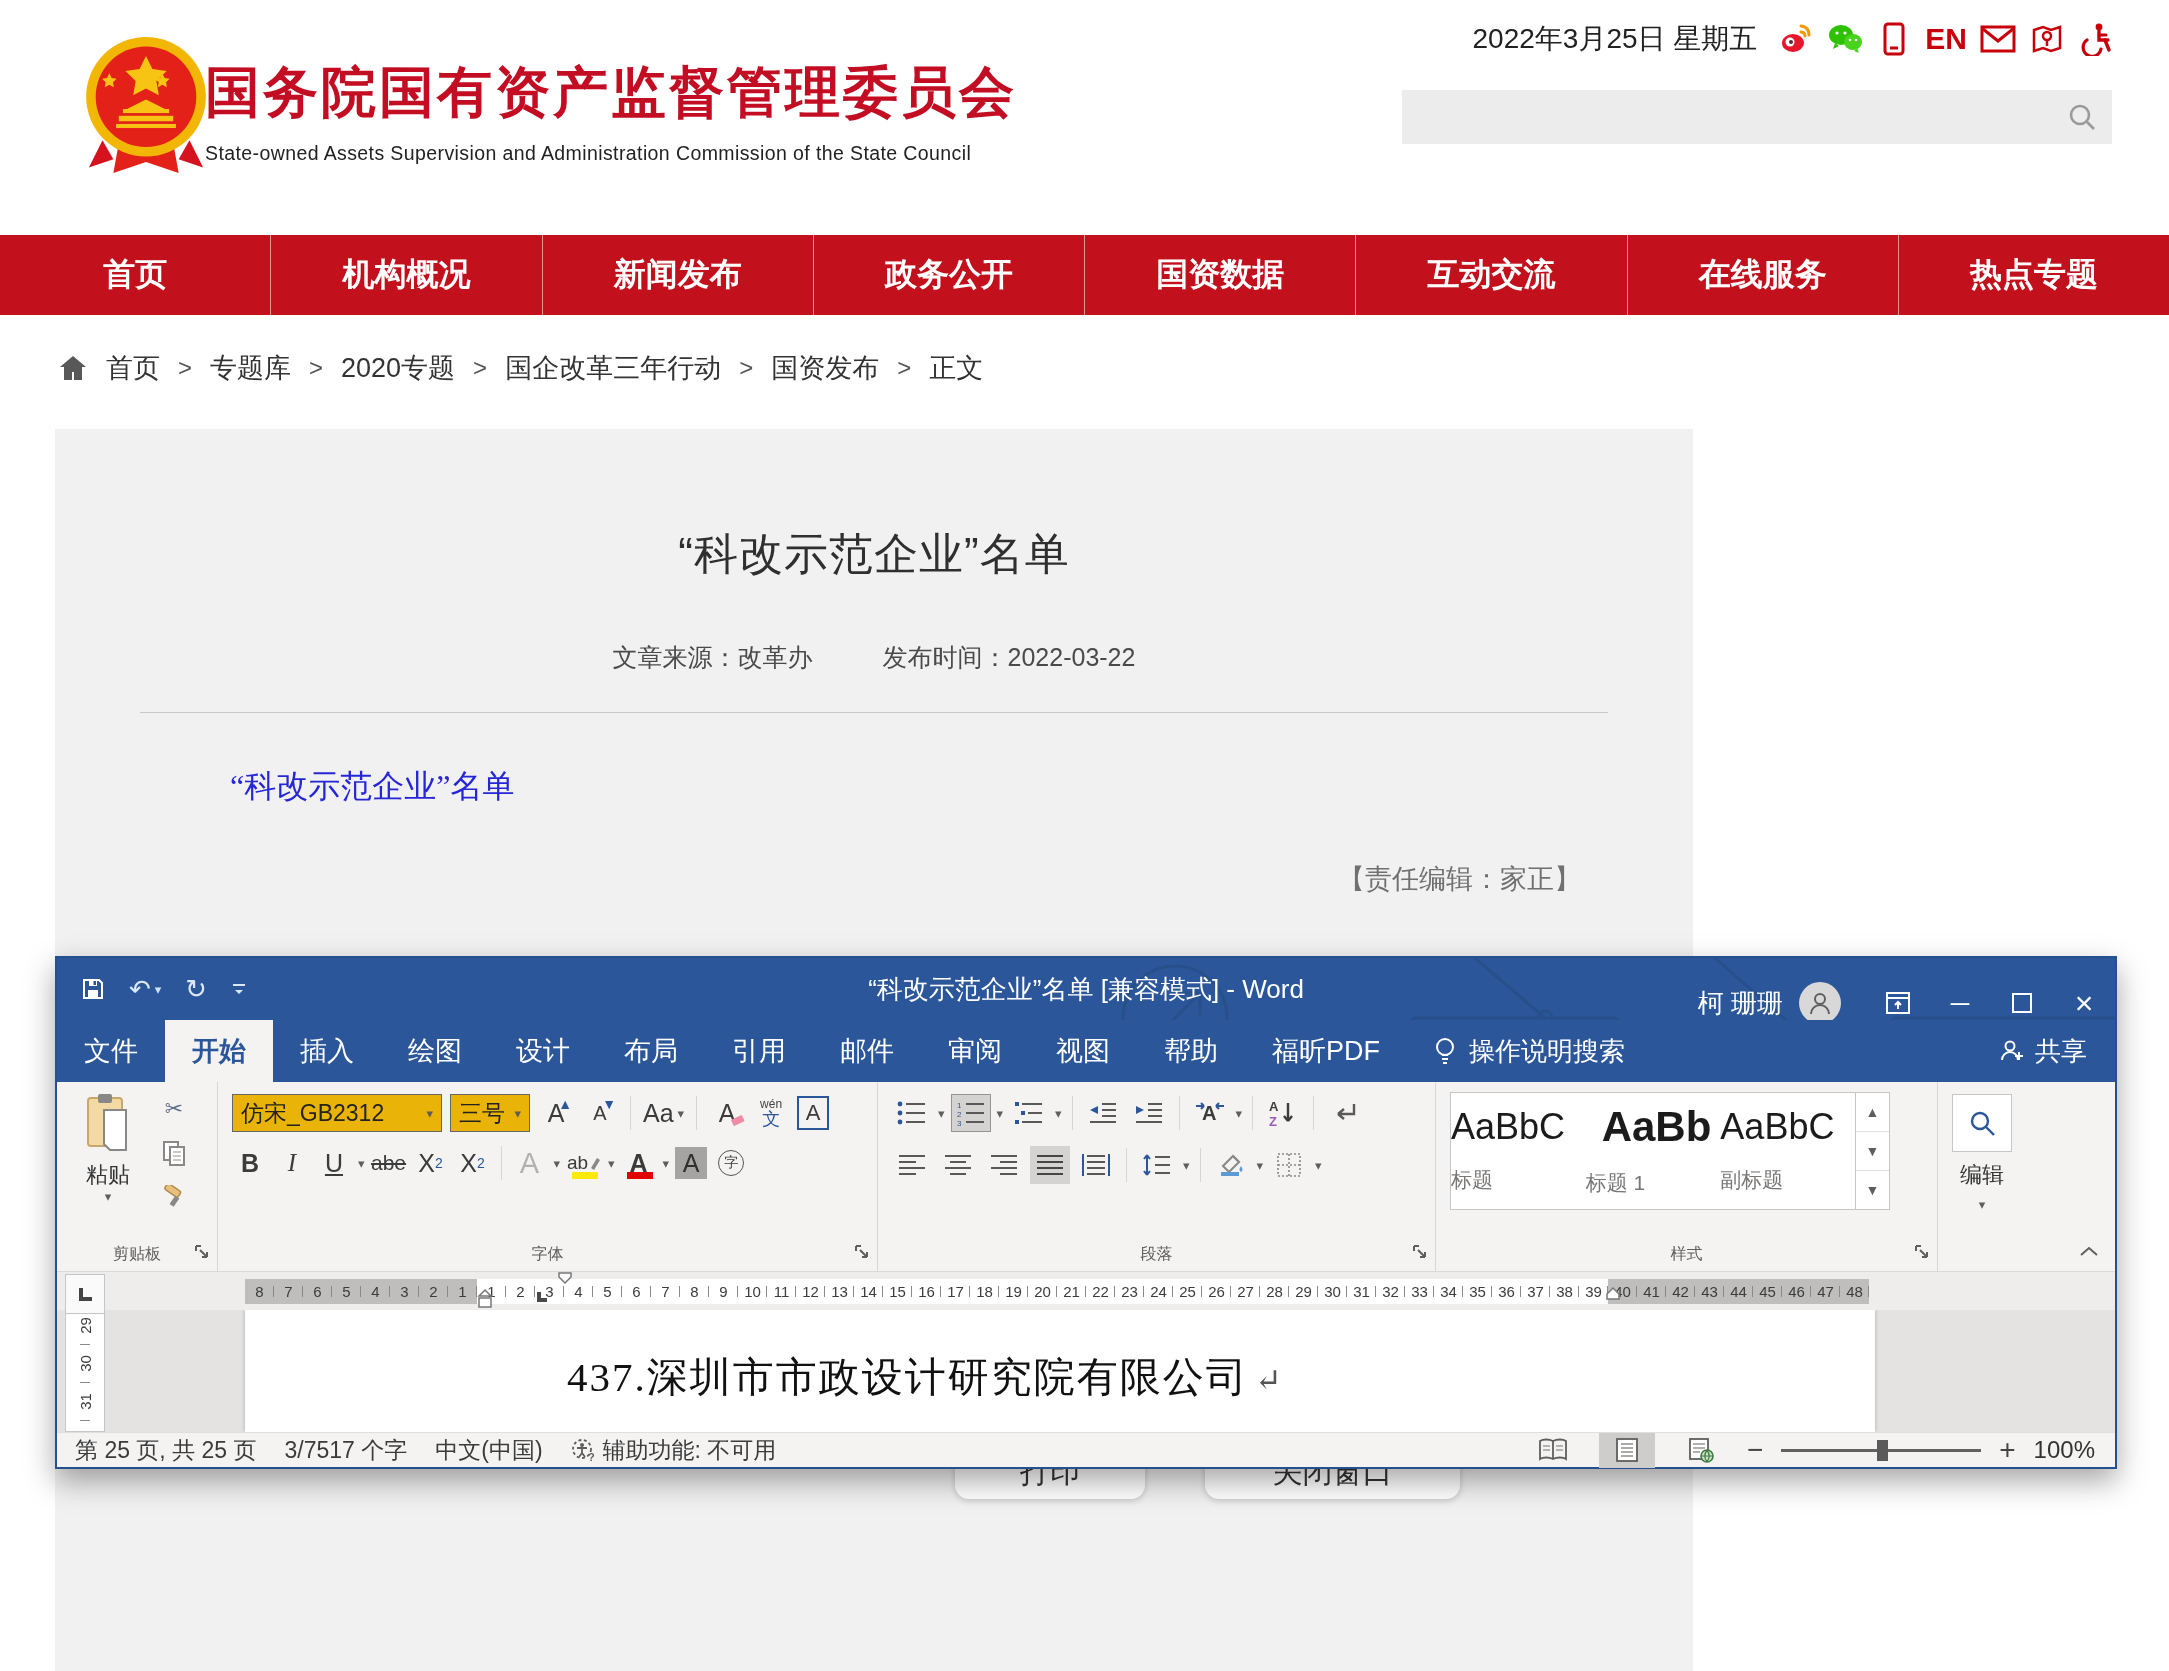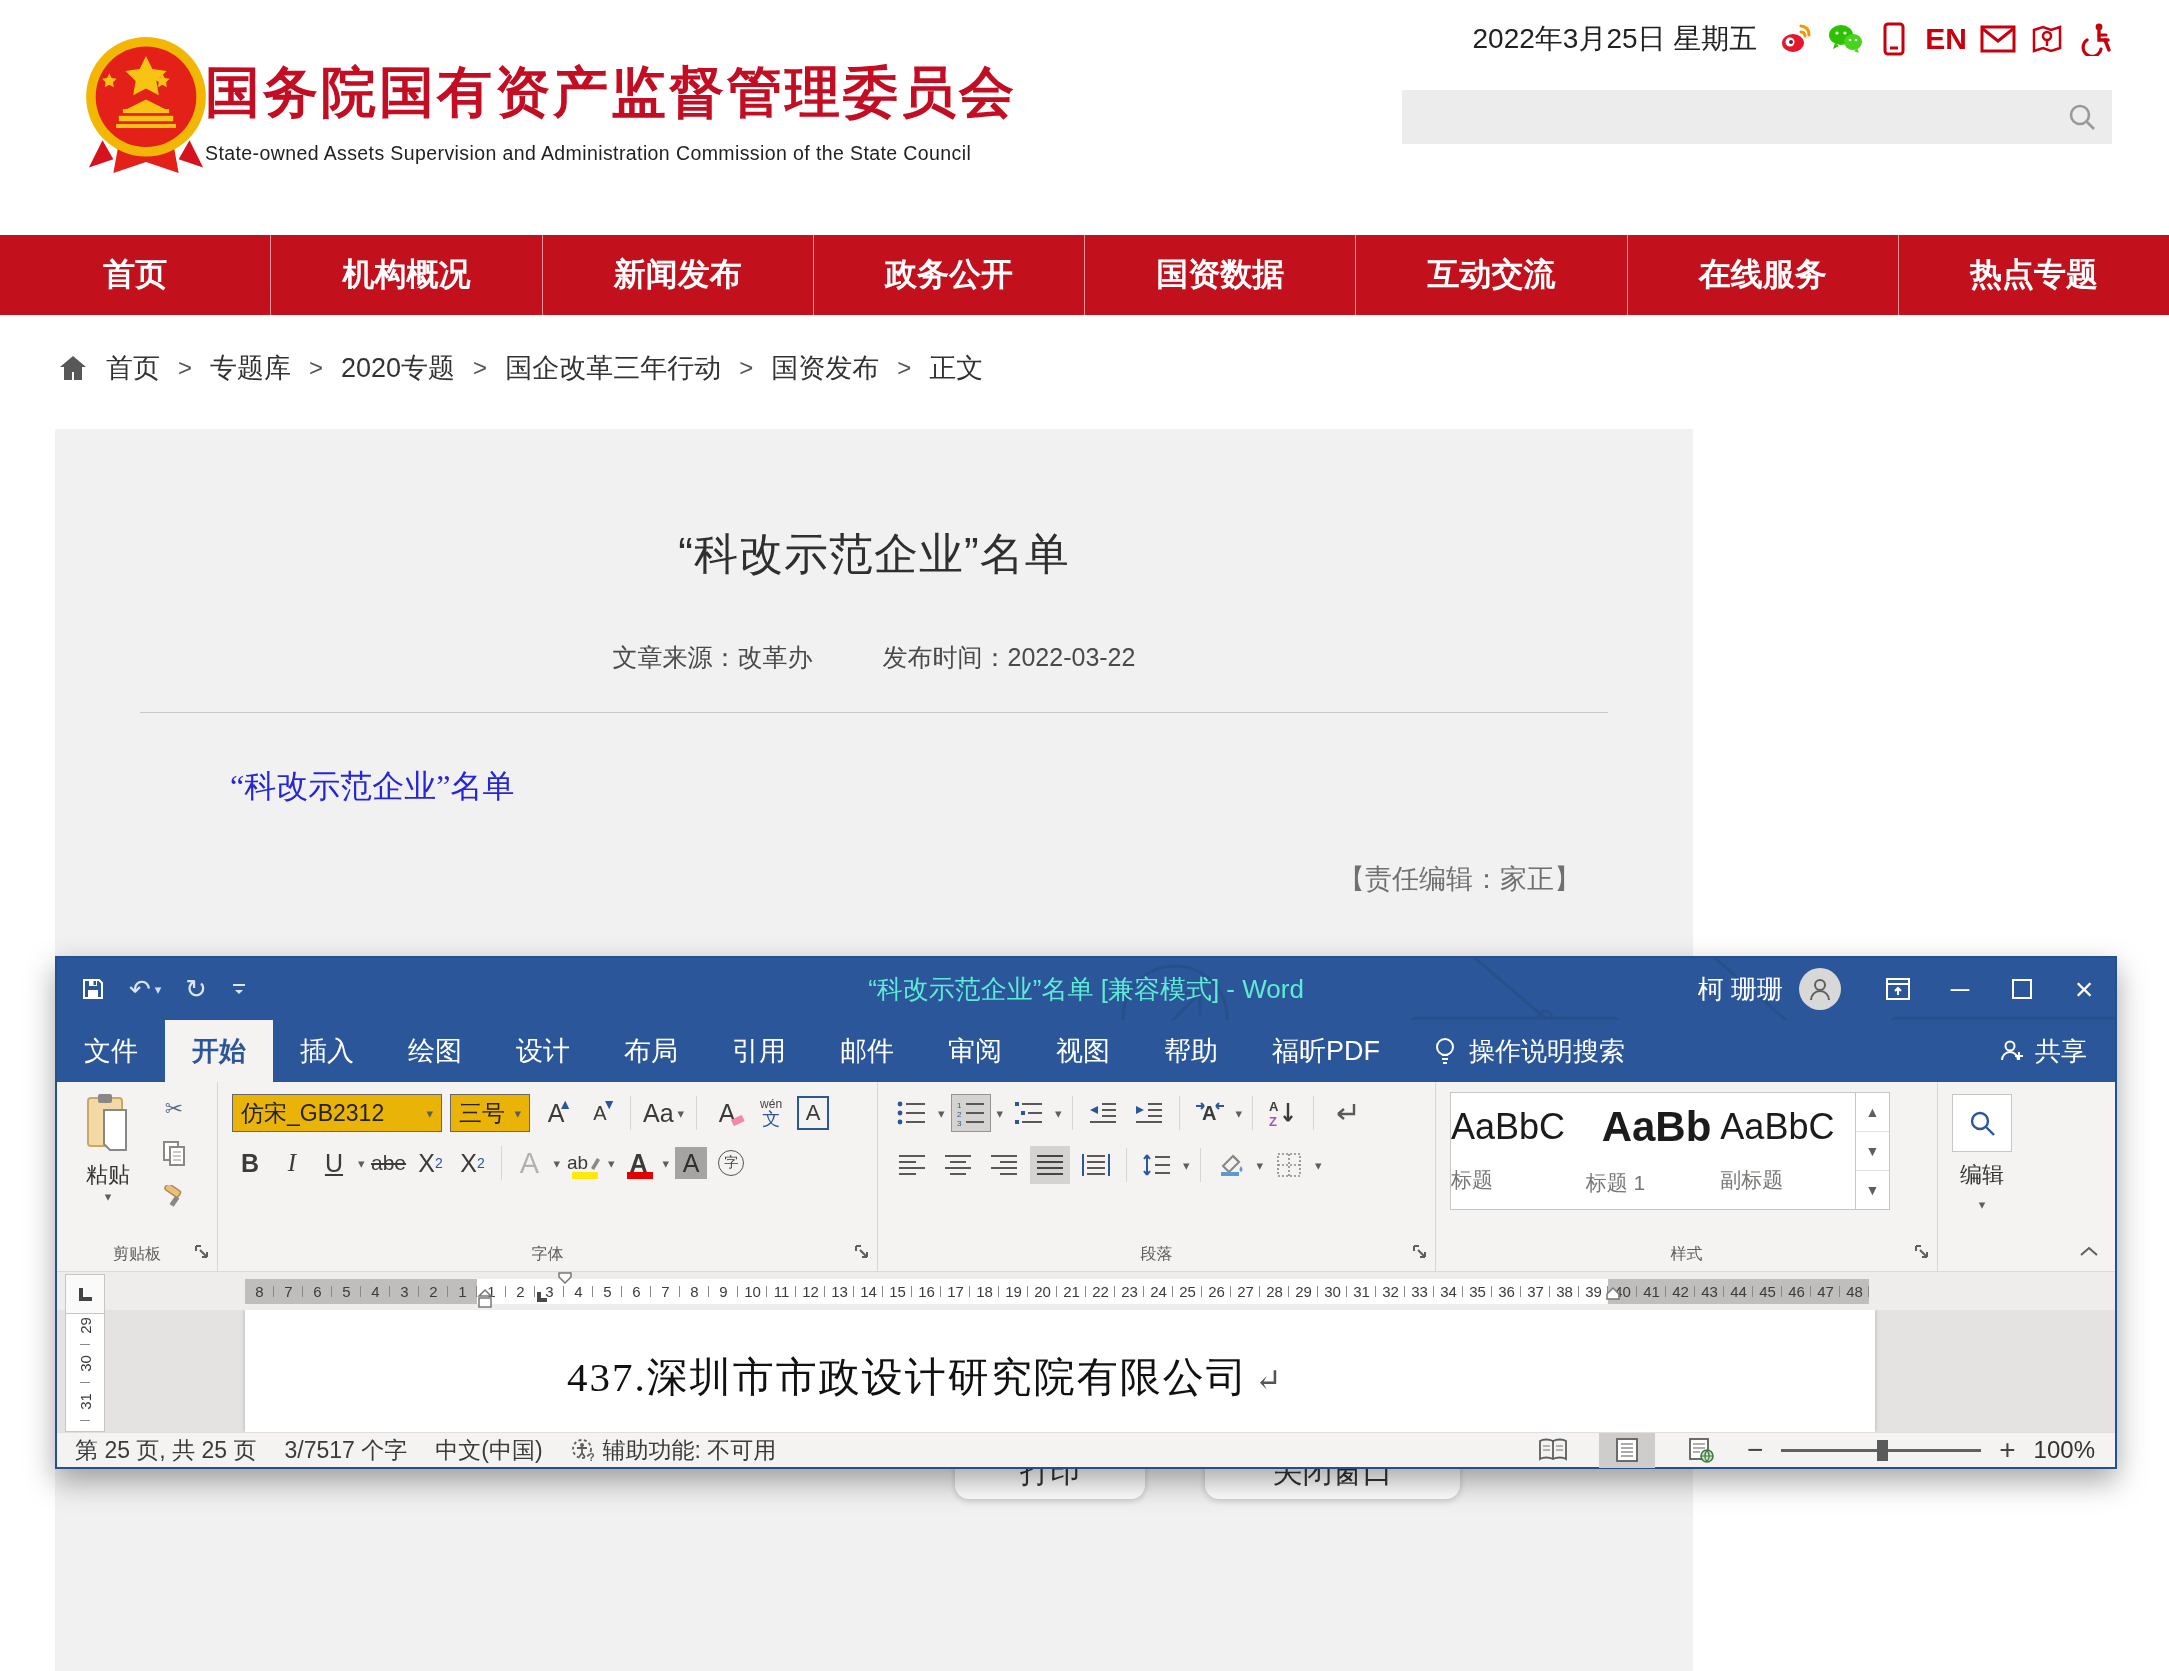--- a/index.html
+++ b/index.html
@@ -40,22 +40,22 @@
   .page-btn { position:absolute; height:54px; background:#fff; border:none; border-radius:14px; box-shadow:0 2px 6px rgba(0,0,0,.18); font-size:30px; color:#333; z-index:1; cursor:pointer; }
   .page-btn.print { top:1016px; left:900px; width:190px; }
   .page-btn.close { top:1016px; left:1150px; width:255px; }
 
   
   .word-window { position:absolute; left:0; top:527px; width:2062px; height:513px; z-index:5; border:2px solid #24508f; border-bottom-width:4px; box-shadow:0 12px 28px rgba(0,0,0,.35); background:#f4f3f2; }
   .titlebar { position:relative; height:62px; background:#2b579a; display:flex; align-items:center; color:#fff; overflow:hidden; }
   .decor { position:absolute; right:0; top:0; width:1400px; height:124px; pointer-events:none; opacity:.55; }
   .qat { display:flex; align-items:center; gap:24px; padding-left:24px; z-index:2; }
   .qat .qi { display:flex; align-items:center; color:#dce6f5; font-size:26px; cursor:pointer; }
-  .tb-title { position:absolute; left:50%; transform:translateX(-50%); font-size:26px; color:#5eead4; white-space:nowrap; z-index:2; }
-  .tb-right { position:absolute; right:0; top:0; height:62px; display:flex; align-items:center; z-index:2; }
+  .tb-title { position:absolute; left:50%; transform:translateX(-50%); font-size:26px; color:#ffffff; white-space:nowrap; z-index:2; }
+  .tb-right { position:absolute; right:0; top:14px; height:62px; display:flex; align-items:center; z-index:2; }
   .tb-user { font-size:26px; color:#fff; margin-right:16px; }
   .tb-avatar { width:42px; height:42px; border-radius:50%; background:#d8d8d8; display:flex; align-items:center; justify-content:center; margin-right:26px; cursor:pointer; }
   .winctl { width:62px; height:62px; display:flex; align-items:center; justify-content:center; color:#fff; cursor:pointer; font-size:26px; }
   .maxbox { width:20px; height:20px; border:2px solid #fff; }
 
   .tabrow { position:relative; height:62px; background:#2b579a; display:flex; align-items:stretch; color:#fff; }
   .wtab { padding:0 27px; display:flex; align-items:center; font-size:27px; cursor:pointer; white-space:nowrap; z-index:2; }
   .wtab.active { background:#f4f3f2; color:#2b579a; font-weight:bold; }
   .tellme { display:flex; align-items:center; gap:12px; margin-left:26px; font-size:26px; z-index:2; cursor:pointer; }
   .share { position:absolute; right:28px; top:0; height:62px; display:flex; align-items:center; gap:10px; font-size:26px; cursor:pointer; z-index:2; }

